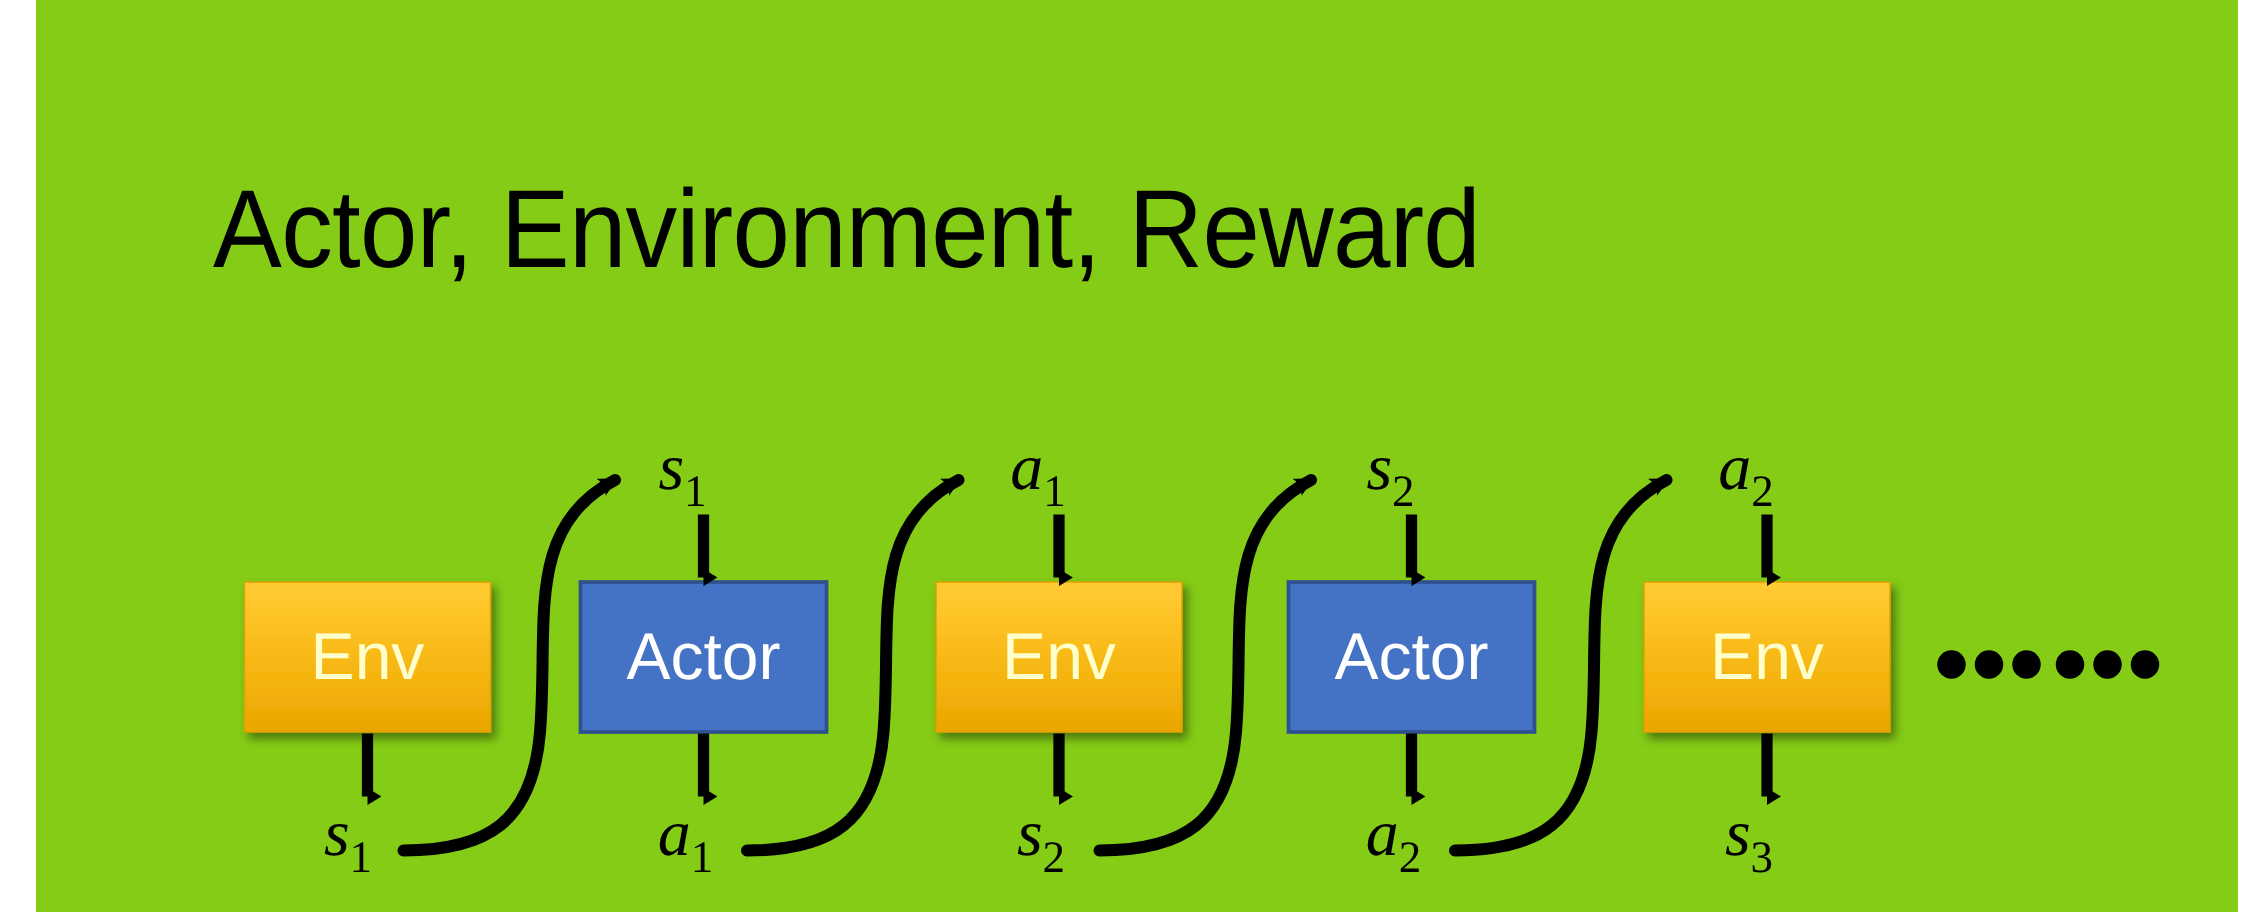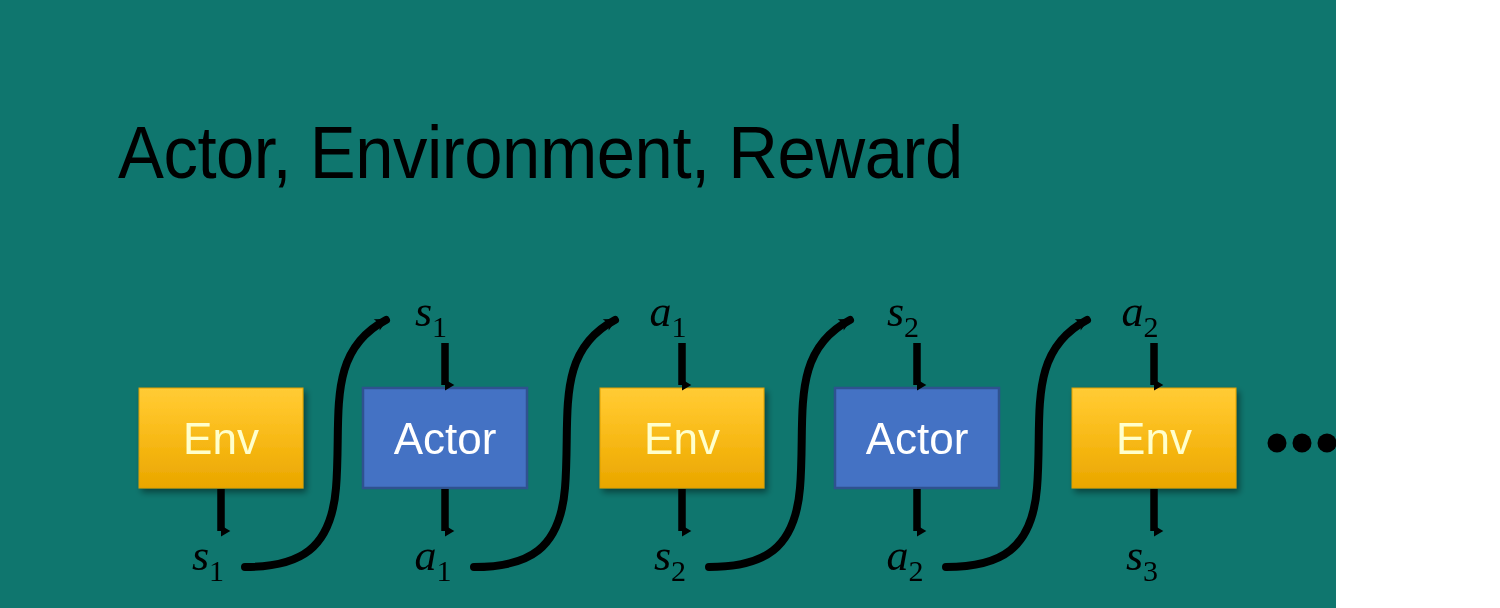--- a/index.html
+++ b/index.html
@@ -3,25 +3,26 @@
 <meta charset="utf-8">
 <title>Actor, Environment, Reward</title>
 <style>
   html, body {
     margin: 0;
     padding: 0;
     background: #ffffff;
   }
   #slide {
     position: relative;
-    width: 1336px;
+    width: 1468px;
     height: 608px;
-    background: #0f766e;
+    background: #84cc16;
     overflow: hidden;
     font-family: "Liberation Sans", sans-serif;
+    margin-left: 24px;
   }
   #slide-title {
     position: absolute;
     left: 118px;
     top: 116px;
     font-family: "Liberation Sans", sans-serif;
     font-size: 74px;
     font-weight: 300;
     letter-spacing: -0.5px;
     color: #000000;

